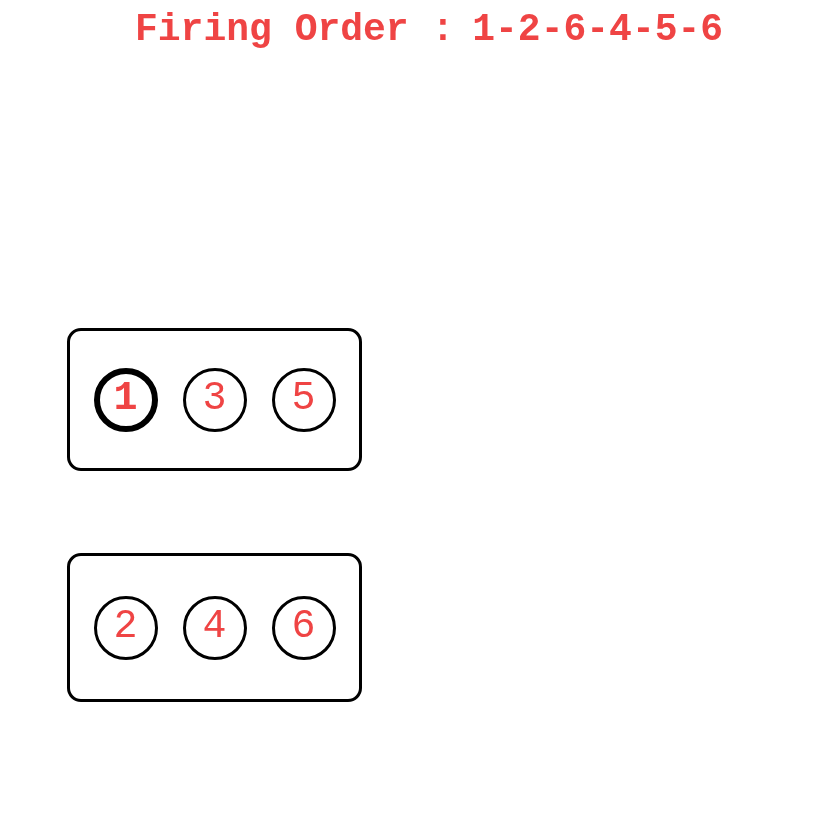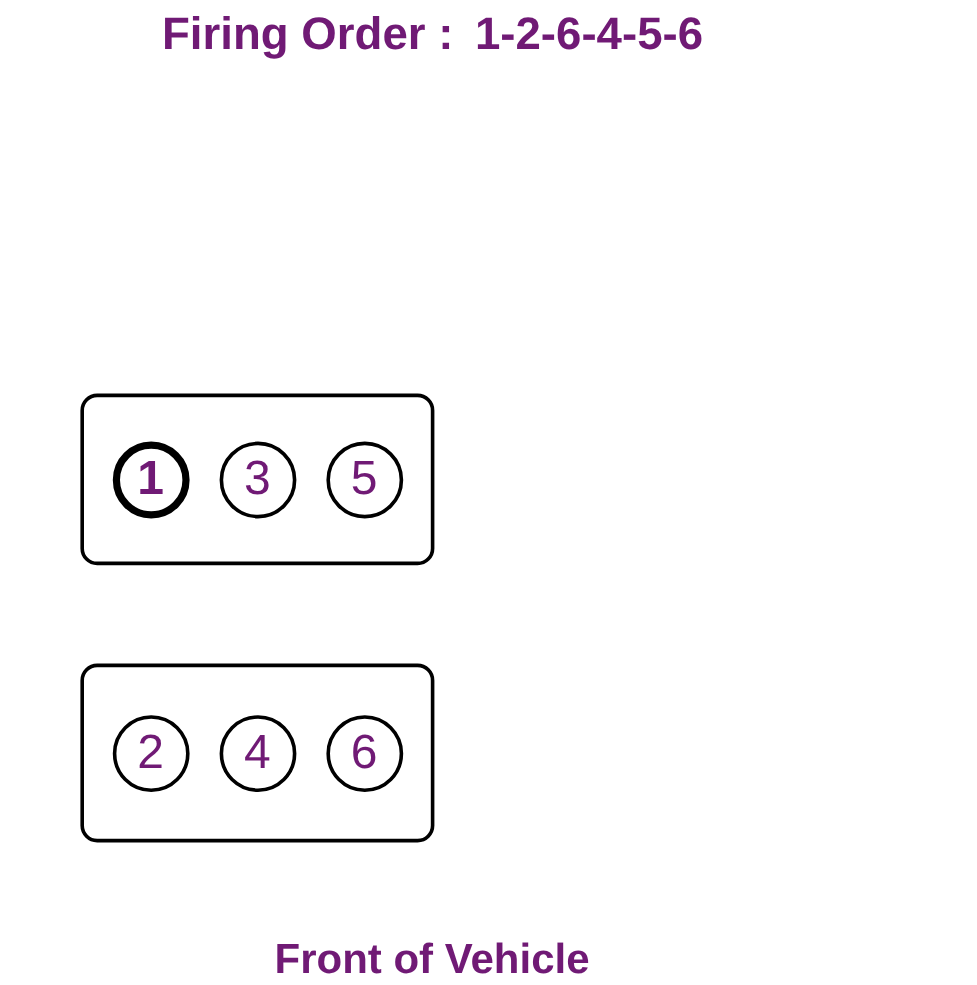--- a/index.html
+++ b/index.html
@@ -5,22 +5,22 @@
   html, body {
     margin: 0;
     padding: 0;
     background: #ffffff;
   }
   .page {
     position: relative;
     width: 814px;
     height: 821px;
     background: #ffffff;
-    font-family: Liberation Sans, sans-serif;
-    color: #701a75;
+    font-family: Liberation Mono, monospace;
+    color: #ef4444;
     overflow: hidden;
   }
   .title {
     position: absolute;
     left: 135px;
     top: 8px;
     display: flex;
     gap: 18px;
     font-size: 38px;
     font-weight: bold;
@@ -84,15 +84,14 @@
     <div class="cyl">3</div>
     <div class="cyl">5</div>
   </div>
 
   <div class="bank bank-front">
     <div class="cyl">2</div>
     <div class="cyl">4</div>
     <div class="cyl">6</div>
   </div>
 
-  <div class="front-label">Front of Vehicle</div>
 
 </div>
 
 </body></html>

